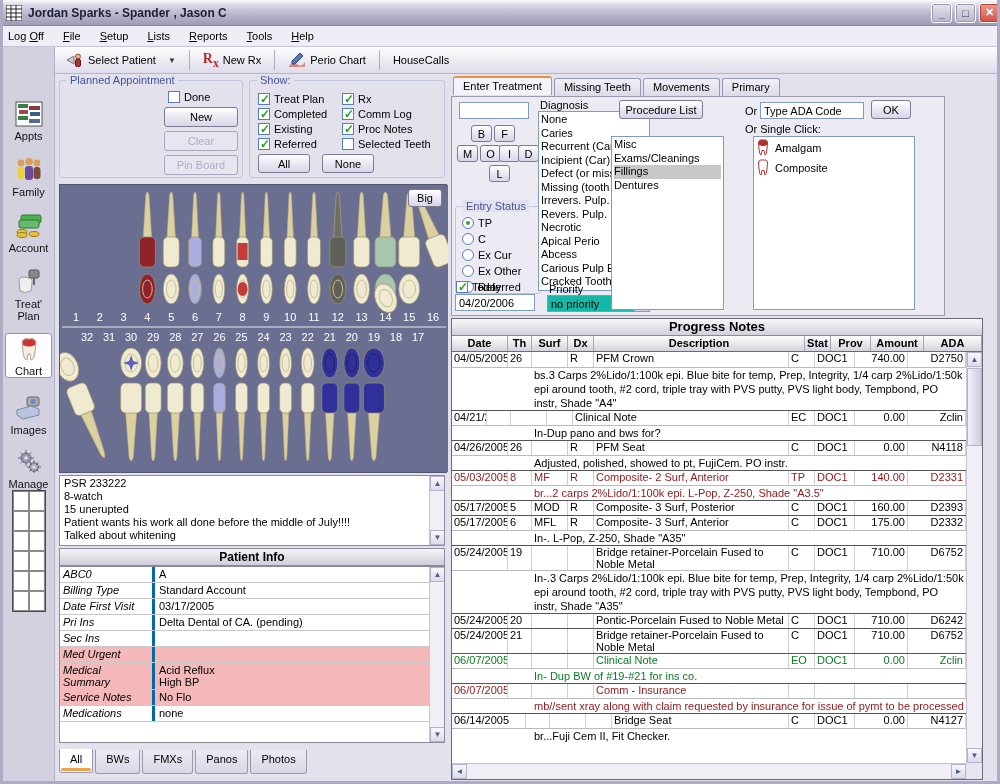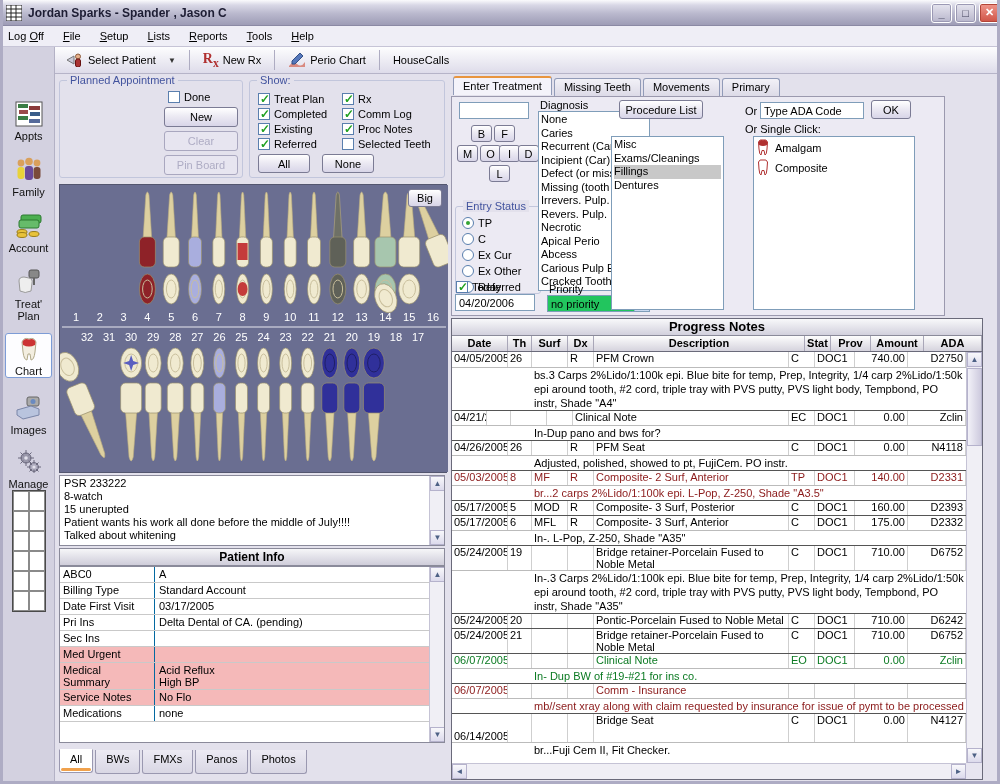--- a/index.html
+++ b/index.html
@@ -67,21 +67,21 @@
 
   
   .psrbox { position:absolute; left:56px; top:475px; width:386px; height:71px; background:#fff; border:1px solid #8a8a9a; padding:1px 18px 1px 4px; line-height:13px; overflow:hidden; }
   .vscroll { position:absolute; right:0; top:0; width:15px; height:100%; background:#f0eff5; border-left:1px solid #c5c3d5; }
   .sarrow { position:absolute; left:0; width:15px; height:15px; background:linear-gradient(180deg,#f8f8fb,#dcdaec);
     border:1px solid #b5b2cc; color:#4d6185; font-size:8px; display:flex; align-items:center; justify-content:center; }
   .pinfohdr { position:absolute; left:56px; top:548px; width:386px; height:18px;
     background:linear-gradient(180deg,#f6f6f8,#cfcdda); border:1px solid #8a8a9a; text-align:center; font-weight:bold; font-size:12px; line-height:17px; }
   .pinfotable { position:absolute; left:56px; top:566px; width:386px; height:177px; background:#fff; border:1px solid #8a8a9a; overflow:hidden; }
   .pirow { display:flex; border-bottom:1px solid #c9c9c9; min-height:16px; }
-  .pirow .pl { width:95px; flex:none; padding:1px 3px; border-right:1px solid #0369a1; }
+  .pirow .pl { width:95px; flex:none; padding:1px 3px; border-right:3px solid #0369a1;font-style:italic; }
   .pirow .pv { flex:1; padding:1px 4px; white-space:pre-line; }
   .pirow.pink { background:#f5b9b9; }
 
   
   .btabs { position:absolute; left:56px; top:750px; display:flex; gap:2px; }
   .btab { height:24px; padding:3px 10px 0 10px; border:1px solid #9a98b0; border-top:none;
     border-radius:0 0 3px 3px; background:linear-gradient(180deg,#eceaf3,#d9d7e4); position:relative; }
   .btab.active { background:#fff; font-weight:normal; border-top:1px solid #fff; margin-top:-1px; }
   .btab.active::after { content:""; position:absolute; left:1px; right:1px; bottom:1px; height:3px; background:#f0a14c; border-radius:2px; }
 
@@ -90,21 +90,21 @@
   .rtab { height:19px; padding:2px 9px 0 9px; border:1px solid #919bb8; border-bottom:none;
     border-radius:3px 3px 0 0; background:linear-gradient(180deg,#f2f1f7,#dbd9e6); }
   .rtab.active { background:#f4f3fa; border-top:2px solid #e8953f; margin-top:-2px; font-weight:normal; }
   .rpanel { position:absolute; left:448px; top:96px; width:494px; height:220px; border:1px solid #9b99ae; background:#eceaf3; }
 
   .listbox { position:absolute; background:#fff; border:1px solid #7f9db9; overflow:hidden; line-height:13.5px; padding:1px 2px; }
   .lbitem { white-space:nowrap; overflow:hidden; }
   .lbitem.sel { background:#c8c8c8; }
   .surfbtn { position:absolute; width:21px; height:17px; }
 
-  .combo { position:absolute; background:#22c55e; border:1px solid #7f9db9; display:flex; align-items:center; }
+  .combo { position:absolute; background:#14b8a6; border:1px solid #7f9db9; display:flex; align-items:center; }
   .combo .cval { flex:1; padding-left:3px; }
   .combo .cbtn { width:15px; height:100%; background:linear-gradient(180deg,#f0f4fb,#c7d8ef); border-left:1px solid #9ab1cd;
     color:#33557f; font-size:8px; display:flex; align-items:center; justify-content:center; }
 
   
   .pnotes { position:absolute; left:448px; top:318px; width:532px; height:462px; border:1px solid #6a6a7a; background:#fff; }
   .pntitle { height:17px; background:linear-gradient(180deg,#f8f8fa,#d2d0dd); border-bottom:1px solid #8a8a9a;
     text-align:center; font-weight:bold; font-size:13px; line-height:16px; }
   .pnhead { display:flex; height:16px; border-bottom:1px solid #6a6a7a; background:linear-gradient(180deg,#fdfdfd,#d5d3dd); font-weight:bold; }
   .pnhead div { border-right:1px solid #a9a7b8; padding:1px 2px; overflow:hidden; text-align:center; }
@@ -871,21 +871,21 @@
           <div style="width: 36px; flex: 0 0 auto;"></div>
           <div style="width: 26px; flex: 0 0 auto;"></div>
           <div style="width: 180px; flex: 1 1 0%;">Comm - Insurance</div>
           <div style="width: 26px; flex: 0 0 auto;"></div>
           <div style="width: 40px; flex: 0 0 auto;"></div>
           <div class="amt" style="width: 53px; flex: 0 0 auto;"></div>
           <div class="ada" style="width: 58px; flex: 0 0 auto;"></div>
         </div>
         <div class="noterow c-maroon">mb//sent xray along with claim requested by insurance for issue of pymt to be processed</div>
         <div class="procrow c-black">
-          <div style="width: 56px; flex: 0 0 auto; margin-top: 16px;">06/14/2005</div>
+          <div style="width: 74px; flex: 0 0 auto;">06/14/2005</div>
           <div style="width: 24px; flex: 0 0 auto;"></div>
           <div style="width: 36px; flex: 0 0 auto;"></div>
           <div style="width: 26px; flex: 0 0 auto;"></div>
           <div style="width: 180px; flex: 1 1 0%;">Bridge Seat</div>
           <div style="width: 26px; flex: 0 0 auto;">C</div>
           <div style="width: 40px; flex: 0 0 auto;">DOC1</div>
           <div class="amt" style="width: 53px; flex: 0 0 auto;">0.00</div>
           <div class="ada" style="width: 58px; flex: 0 0 auto;">N4127</div>
         </div>
         <div class="noterow c-black">br...Fuji Cem II, Fit Checker.</div>

